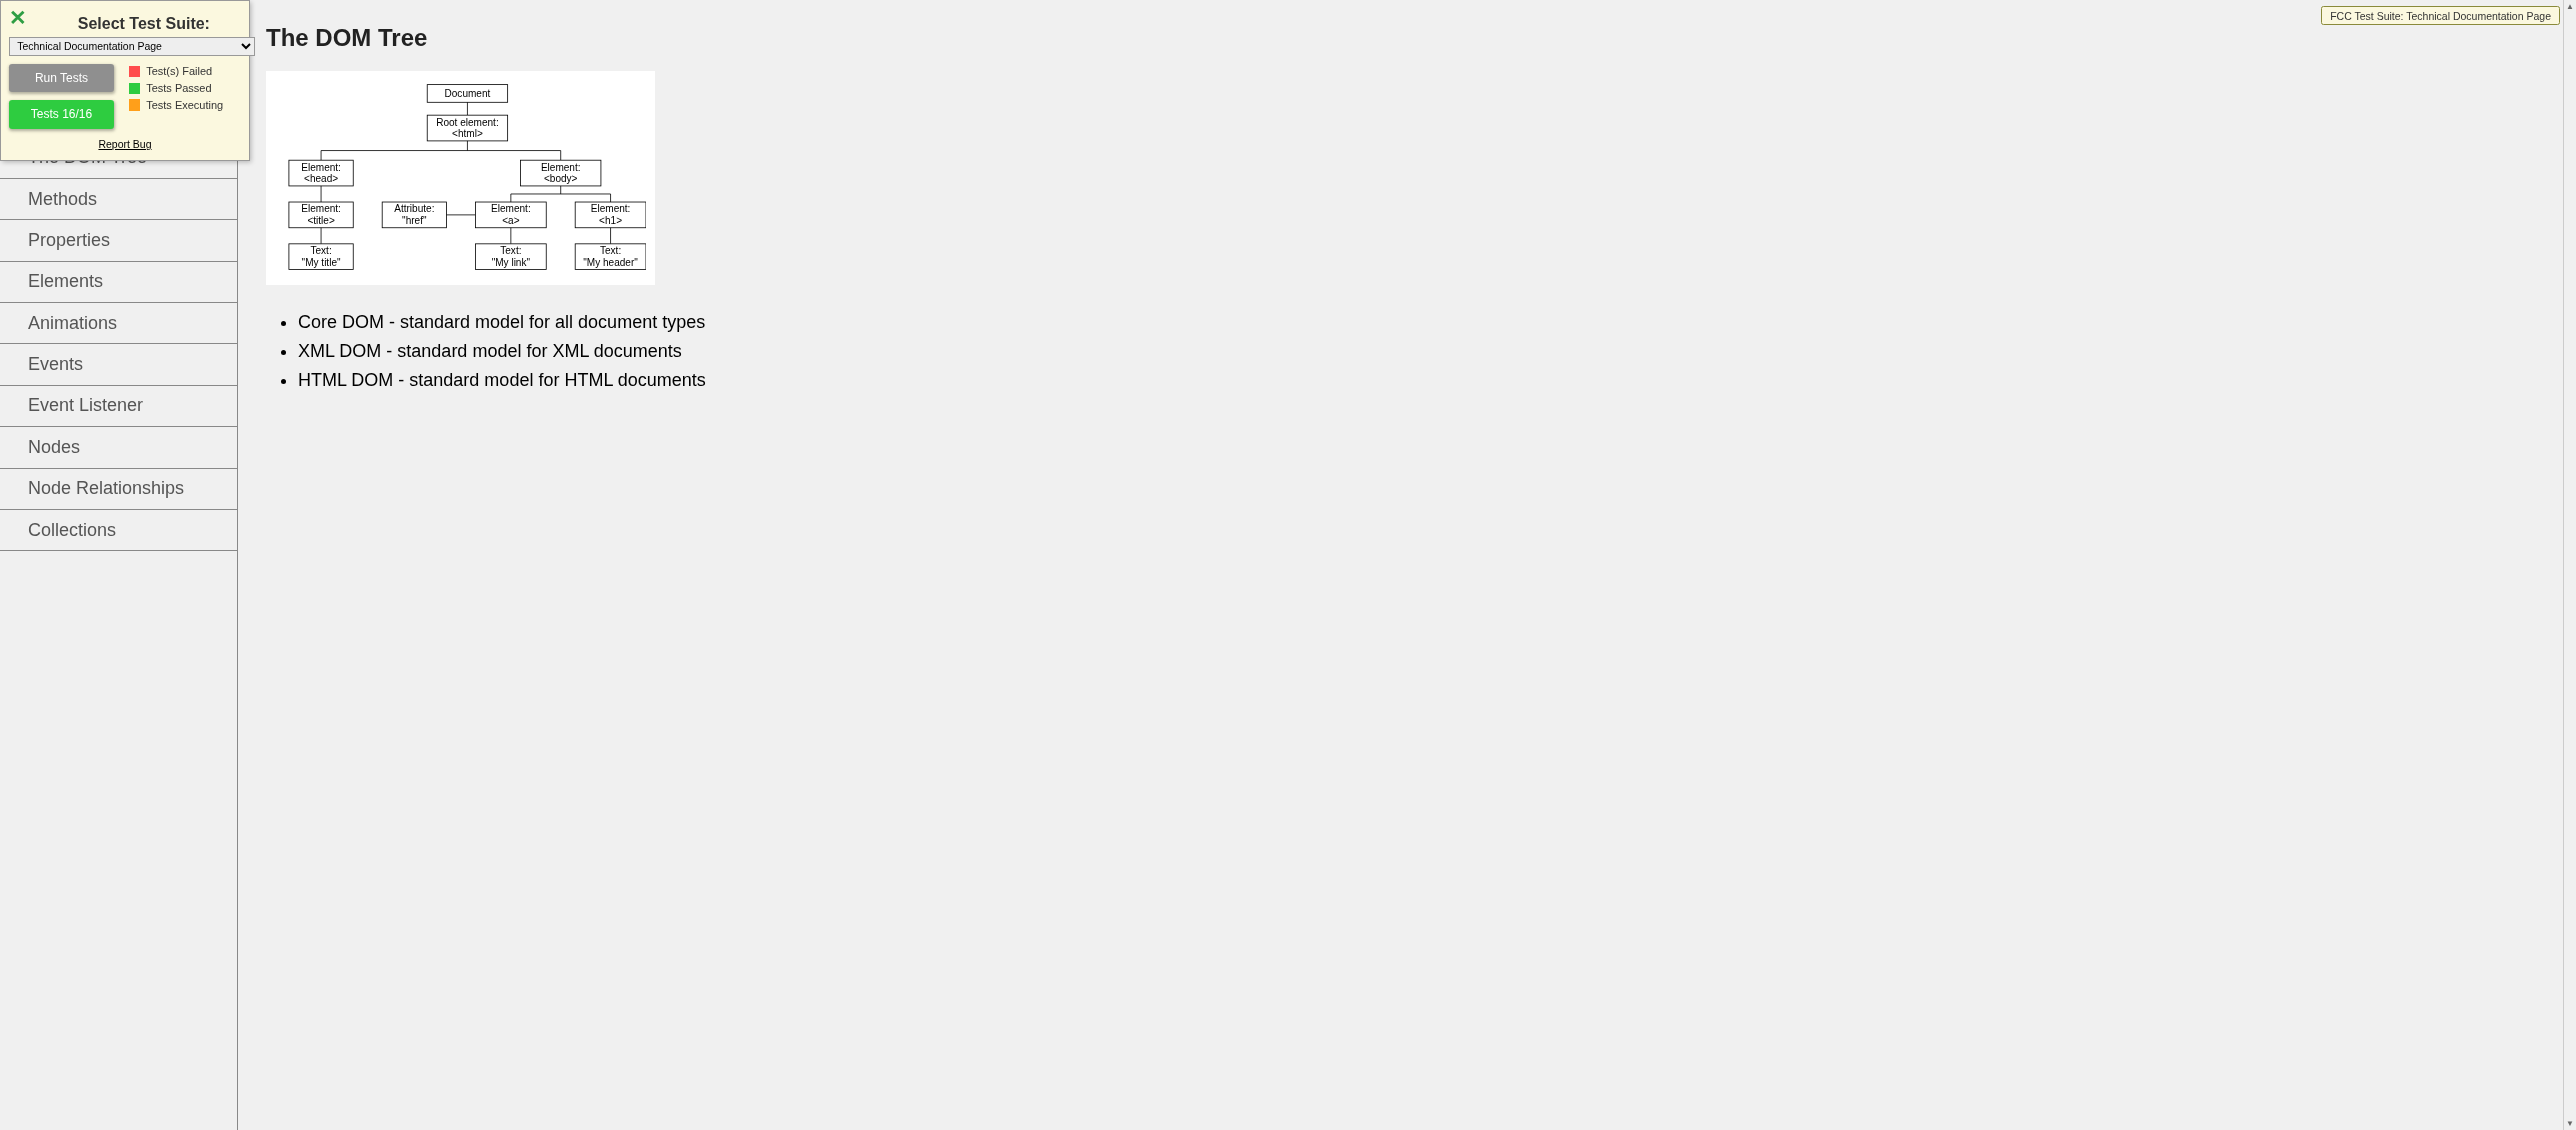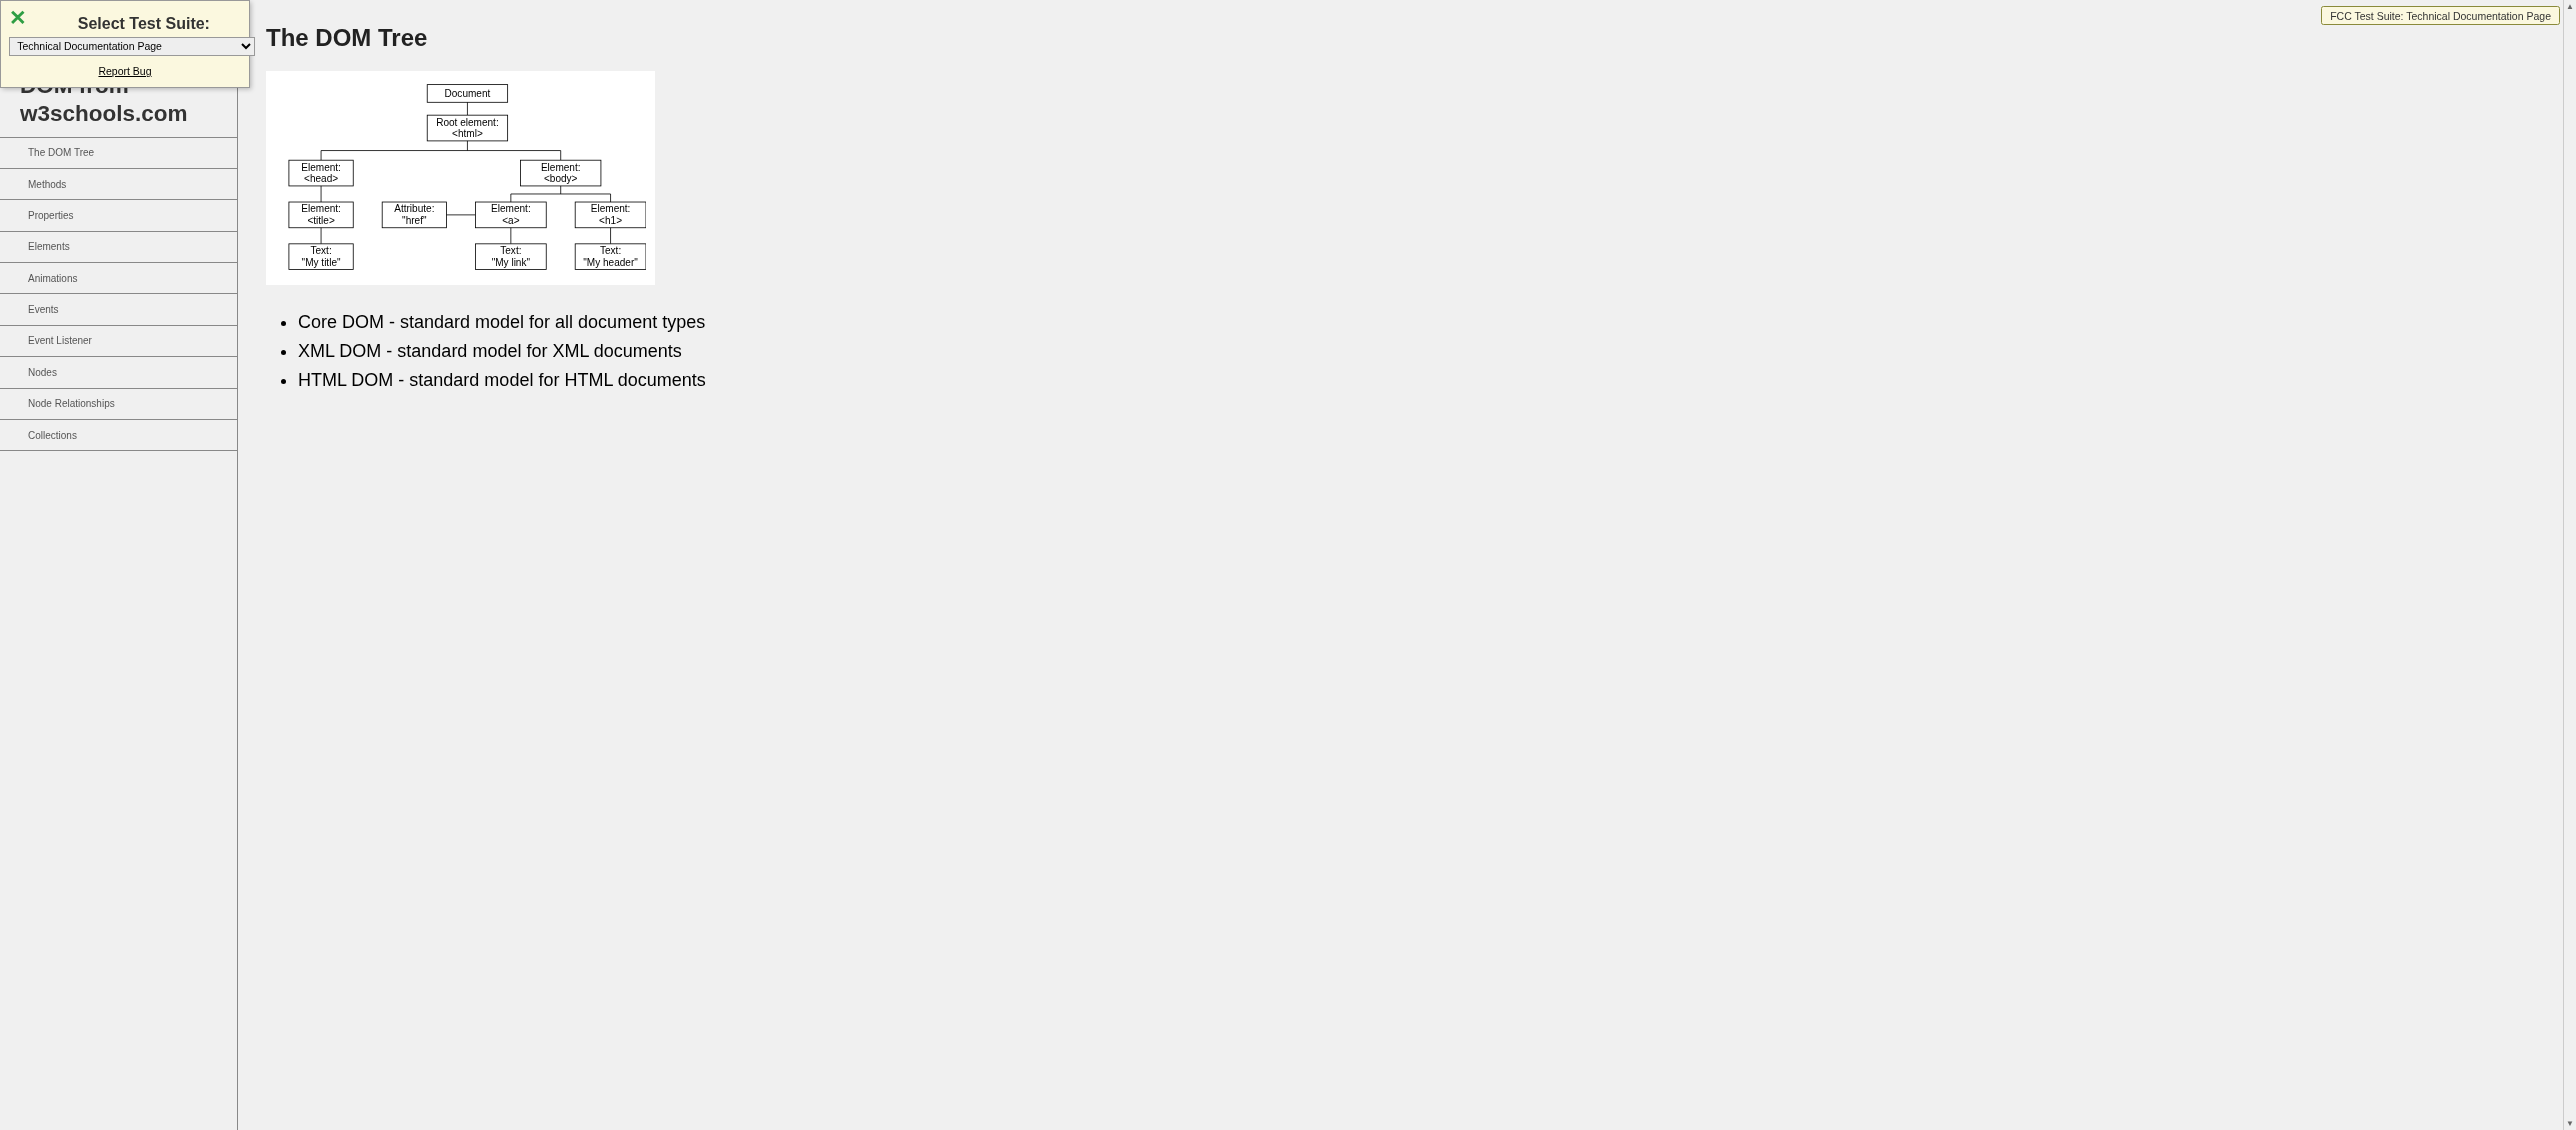--- a/index.html
+++ b/index.html
@@ -25,21 +25,21 @@
     padding: 16px 20px 8px;
     font-size: 22.5px;
     font-weight: bold;
     color: #333;
     line-height: 1.25;
   }
   .nav-list { list-style: none; }
   .nav-item {
     border-top: 0.8px solid #888;
     padding: 9.7px 20px 9.7px 28px;
-    font-size: 10px;
+    font-size: 18px;
     color: #555;
     cursor: pointer;
   }
   .nav-item:last-child { border-bottom: 0.8px solid #888; }
   
   
   .main {
     margin-left: 238px;
     padding: 24px 28px;
     max-width: 1007px;
@@ -314,20 +314,40 @@
 <div class="fcc-indicator">FCC Test Suite: Technical Documentation Page</div>
 
 <div class="fcc-panel">
   <div>
     <span class="fcc-close">✕</span>
     <span class="fcc-label">Select Test Suite:</span>
   </div>
   <select class="fcc-select">
     <option>Technical Documentation Page</option>
   </select>
+  <div class="fcc-body">
+    <div class="fcc-buttons">
+      <button class="fcc-btn fcc-btn-run">Run Tests</button>
+      <button class="fcc-btn fcc-btn-tests">Tests 16/16</button>
+    </div>
+    <div class="fcc-legend">
+      <div class="fcc-legend-row">
+        <span class="swatch sw-red"></span>
+        <span>Test(s) Failed</span>
+      </div>
+      <div class="fcc-legend-row">
+        <span class="swatch sw-green"></span>
+        <span>Tests Passed</span>
+      </div>
+      <div class="fcc-legend-row">
+        <span class="swatch sw-orange"></span>
+        <span>Tests Executing</span>
+      </div>
+    </div>
+  </div>
   <a class="fcc-report">Report Bug</a>
 </div>
 
 <div class="scroll-track">
   <div class="scroll-arrow">▲</div>
   <div style="position:absolute;bottom:0;width:100%">
       <div class="scroll-arrow">▼</div>
     </div>
 </div>
 

